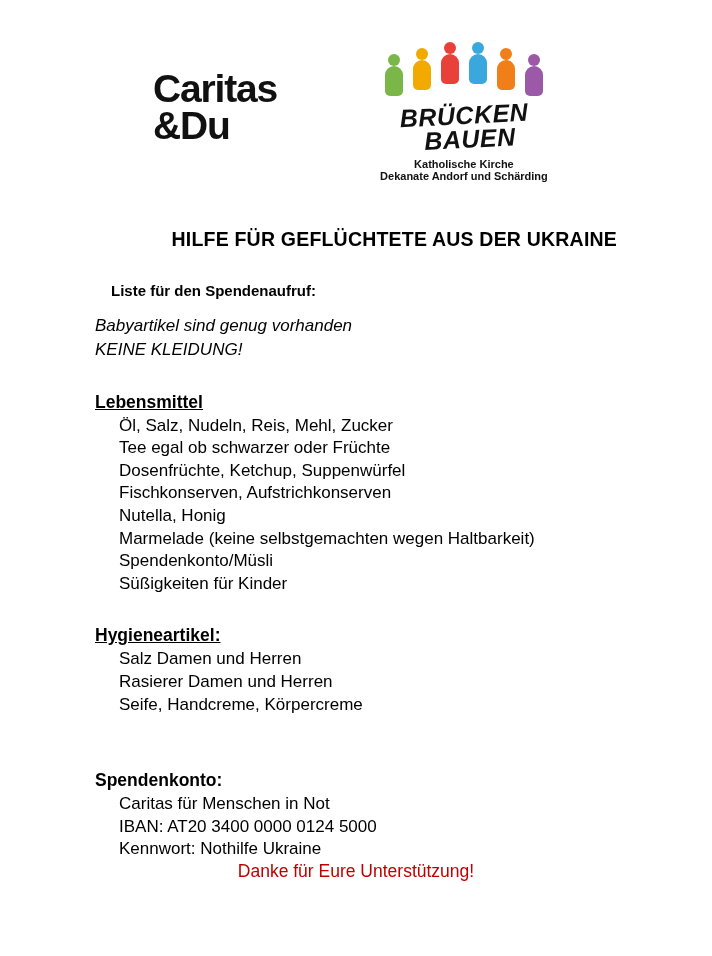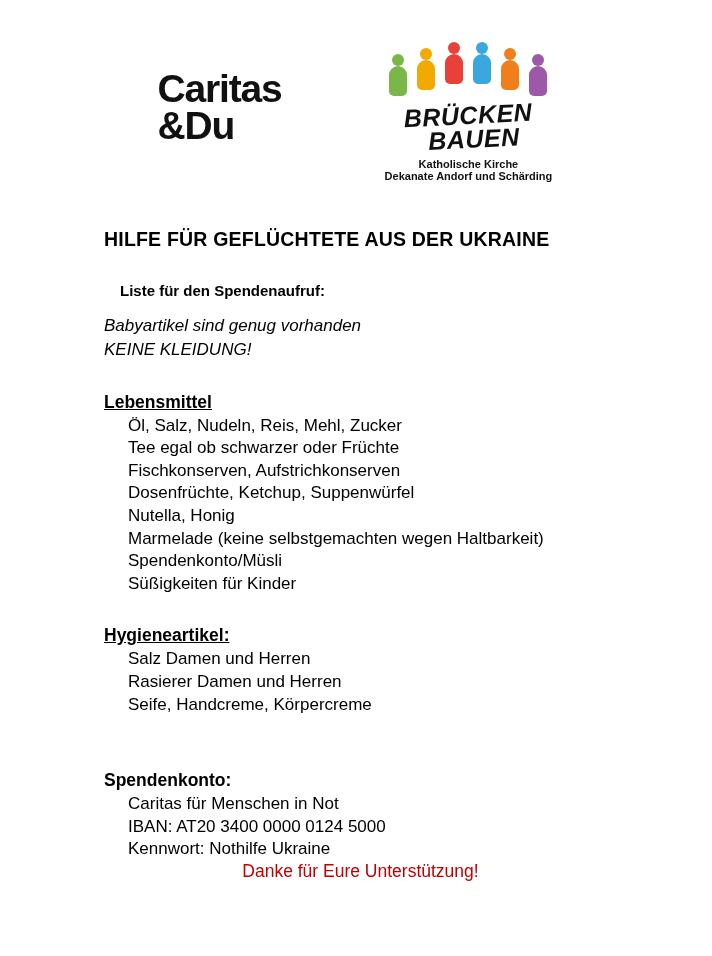--- a/index.html
+++ b/index.html
@@ -12,21 +12,20 @@
     background: #ffffff;
     font-family: "Liberation Sans", sans-serif;
     color: #000000;
     overflow: hidden;
   }
   .page {
     position: relative;
     width: 712px;
     height: 716px;
     box-sizing: border-box;
-    padding-left: 9px;
   }
 
   
   .header {
     display: flex;
     align-items: flex-start;
     justify-content: center;
     gap: 92px;
     padding-top: 52px;
   }
@@ -107,21 +106,21 @@
     color: #111111;
   }
 
   
   .doc {
     padding: 0 95px 0 95px;
   }
   h1.title {
     font-size: 19.5px;
     font-weight: bold;
-    text-align: left;
+    text-align: right;
     line-height: 1.35;
     margin: 44px 0 0 0;
     letter-spacing: 0.2px;
   }
   .block {
     margin-top: 30px;
   }
   .lead {
     font-size: 15px;
     font-weight: bold;
@@ -228,22 +227,22 @@
       <p class="lead">Liste für den Spendenaufruf:</p>
       <p class="ital">Babyartikel sind genug vorhanden</p>
       <p class="ital">KEINE KLEIDUNG!</p>
     </div>
 
     <div class="section">
       <p class="section-head">Lebensmittel</p>
       <ul class="plain">
         <li>Öl, Salz, Nudeln, Reis, Mehl, Zucker</li>
         <li>Tee egal ob schwarzer oder Früchte</li>
+        <li>Dosenfrüchte, Ketchup, Suppenwürfel</li>
         <li>Fischkonserven, Aufstrichkonserven</li>
-        <li>Dosenfrüchte, Ketchup, Suppenwürfel</li>
         <li>Nutella, Honig</li>
         <li>Marmelade (keine selbstgemachten wegen Haltbarkeit)</li>
         <li>Spendenkonto/Müsli</li>
         <li>Süßigkeiten für Kinder</li>
       </ul>
     </div>
 
     <div class="section">
       <p class="section-head">Hygieneartikel:</p>
       <ul class="plain">

